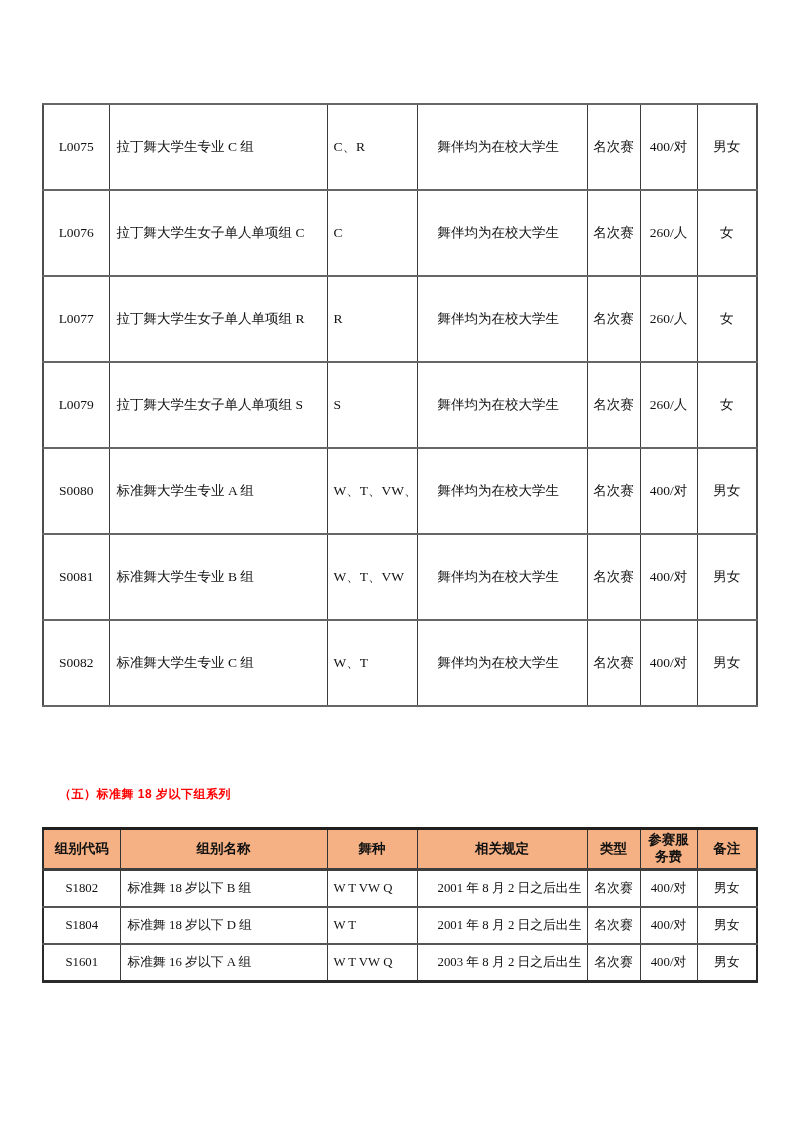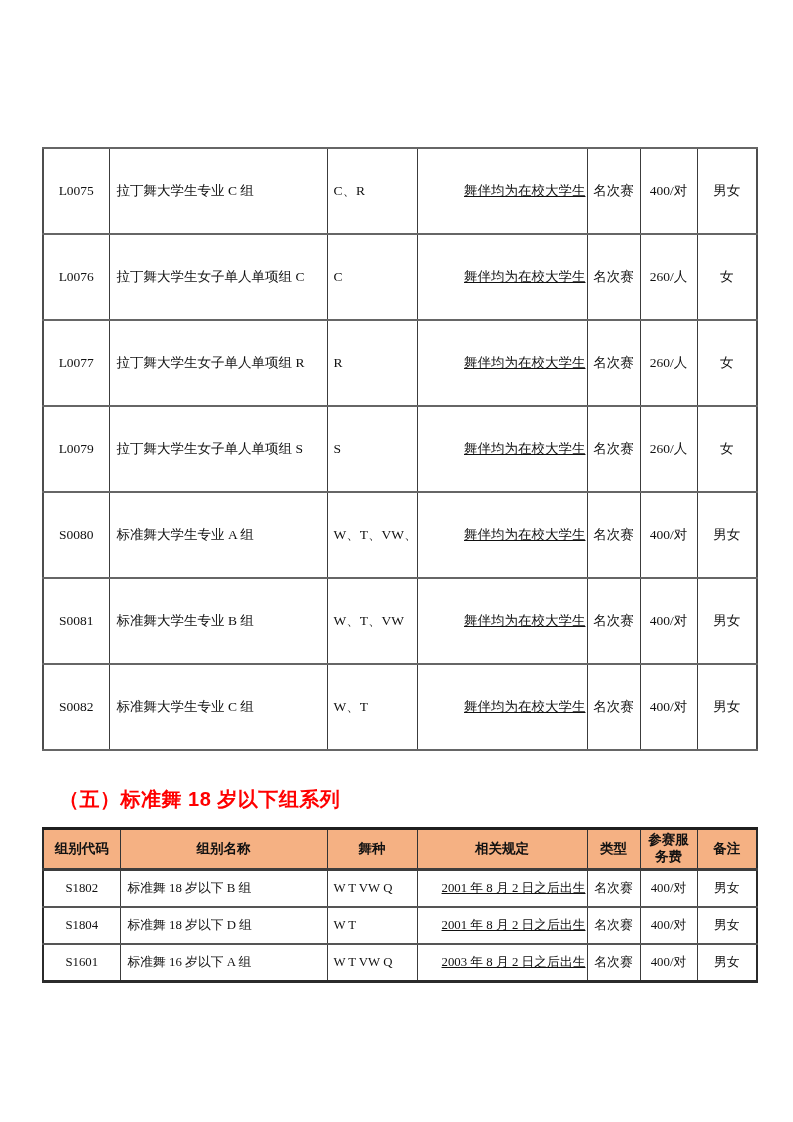--- a/index.html
+++ b/index.html
@@ -7,33 +7,33 @@
     width:793px;height:1122px;background:#ffffff;
     font-family:"Liberation Serif","DejaVu Serif",serif;
     color:#111111;
   }
   .page{position:relative;width:793px;height:1122px;overflow:hidden;background:#ffffff;}
 
   table{border-collapse:collapse;table-layout:fixed;}
   td,th{overflow:hidden;vertical-align:middle;}
 
   
-  #table1{position:absolute;left:42px;top:103px;width:714px;border:2px solid #4d4d4d;margin-top:44px;}
+  #table1{position:absolute;left:42px;top:103px;width:714px;border:2px solid #4d4d4d;}
   #table1 td{
     border:1px solid #3c3c3c;
     border-top:2px solid #666666;
     border-bottom:2px solid #666666;
     height:82px;font-size:13.5px;white-space:nowrap;
   }
 
   
   .section-heading{
     position:absolute;left:59px;top:786px;
     font-family:"Liberation Sans","DejaVu Sans",sans-serif;
-    font-weight:bold;font-size:20px;color:#ff0000;letter-spacing:.5px;
+    font-weight:bold;font-size:12px;color:#ff0000;letter-spacing:.5px;
     white-space:nowrap;
   }
 
   
   #table2{position:absolute;left:42px;top:827px;width:714px;
     border:2px solid #2b2b2b;border-top:3px solid #1f1f1f;border-bottom:3px solid #2b2b2b;}
   #table2 th{
     background:#F5B183;
     border:1px solid #333333;
     border-bottom:3px solid #3d3d3d;
@@ -44,21 +44,21 @@
     border:1px solid #3c3c3c;
     border-top:2px solid #555555;
     border-bottom:2px solid #555555;
     height:33px;font-size:12.8px;white-space:nowrap;
   }
 
   
   .c-code,.c-type,.c-fee,.c-note{text-align:center;}
   .c-name{text-align:left;padding-left:7px;}
   .c-dances{text-align:left;padding-left:6px;}
-  .c-rule{text-align:right;padding-left:3px;text-decoration:underline;}
+  .c-rule{text-align:left;padding-left:20px;}
 </style>
 </head>
 <body>
 
 <div class="page">
 
   <table id="table1">
     <colgroup>
       <col style="width:66px">
         <col style="width:218px">

